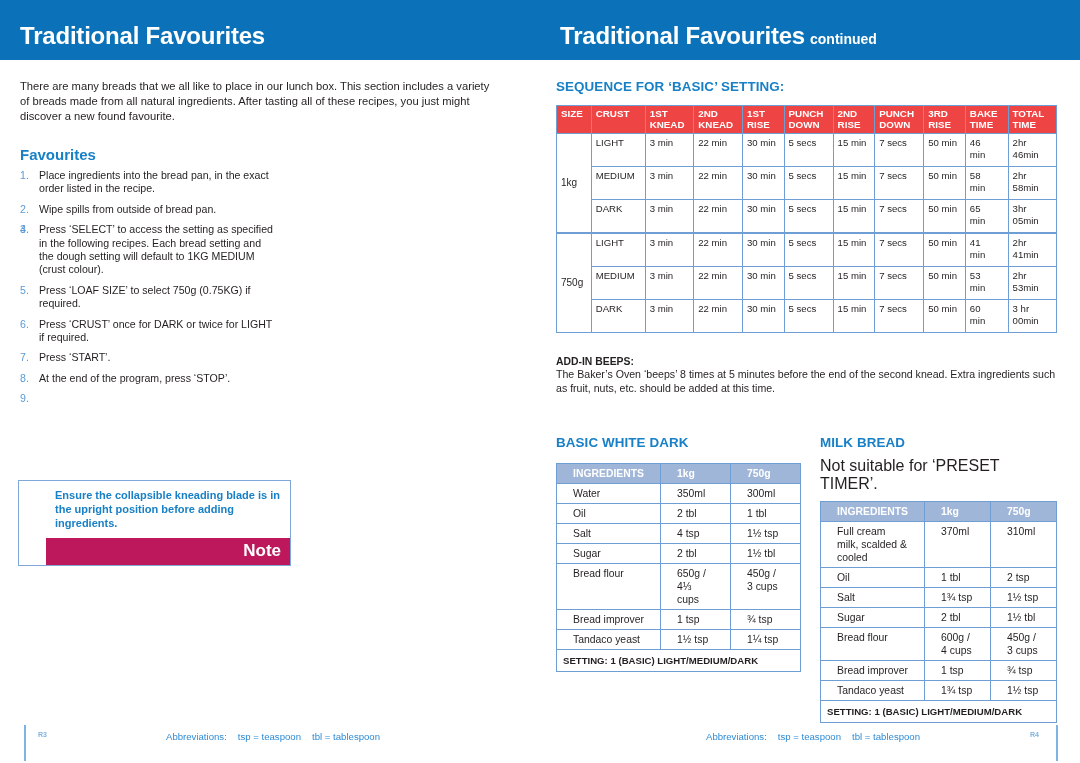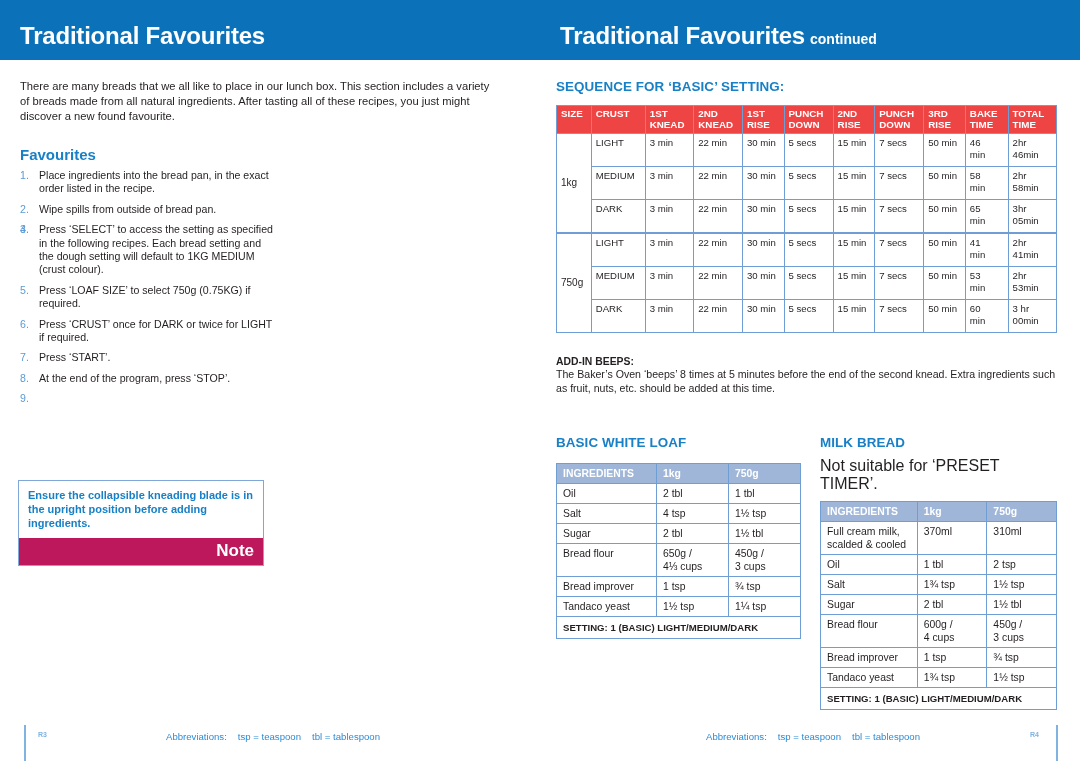--- a/index.html
+++ b/index.html
@@ -50,21 +50,21 @@
   ol.proc li{
     position:relative;padding-left:19px;margin-bottom:7px;
     font-size:10.6px;line-height:13.4px;
   }
   ol.proc li .num{
     position:absolute;left:0;top:0;color:#5b9bd5;font-size:10.6px;
   }
 
   .note{
     position:absolute;left:18px;top:420px;width:244px;
-    border:1px solid #7fa8d8;background:#ffffff;
+    border:1px solid #7fa8d8;background:#ffffff;padding-left:27px;
   }
   .note .note-body{
     padding:7px 9px 8px 9px;
     color:#1880c6;font-size:11px;font-weight:bold;line-height:14px;
   }
   .note .note-foot{
     background:#be185d;color:#ffffff;text-align:right;
     font-size:17px;font-weight:bold;padding:3px 9px 4px 0;
   }
 
@@ -91,21 +91,21 @@
   .t-seq tr.thick td{border-top:2px solid #6f9ed4;}
 
   .addin{position:absolute;left:16px;top:296px;width:502px;}
   .addin .ai-head{font-size:10.4px;font-weight:bold;color:#231f20;}
   .addin .ai-body{font-size:10.6px;line-height:13.6px;margin-top:1px;}
 
   .t-rec{width:100%;}
   .t-rec th,.t-rec td{
     border:1px solid #6f9ed4;
     font-size:10.4px;line-height:13px;
-    padding:3px 6px;text-align:left;vertical-align:top;
+    padding:3px 16px;text-align:left;vertical-align:top;
   }
   .t-rec th{
     background:#9fb6d8;color:#ffffff;font-weight:bold;font-size:10.4px;
   }
   .t-rec td{background:#ffffff;}
   .t-rec .setting td{
     font-size:9.6px;font-weight:bold;color:#231f20;padding:4px 6px;
   }
 
   .rec-basic{position:absolute;left:16px;top:375px;width:245px;}
@@ -261,31 +261,36 @@
           </tr>
         </tbody>
     </table>
 
     <div class="addin">
       <div class="ai-head">ADD-IN BEEPS:</div>
       <div class="ai-body">The Baker’s Oven ‘beeps’ 8 times at 5 minutes before the end of the second knead. Extra ingredients such as fruit, nuts, etc. should be added at this time.</div>
     </div>
 
     <div class="rec-basic">
-      <div class="sec-head">BASIC WHITE LOAF</div>
+      <div class="sec-head">BASIC WHITE DARK</div>
       <div class="tablewrap">
         <table class="t-rec">
           <thead>
               <tr id="rec0-head">
                 <th style="width: 41%;">INGREDIENTS</th>
                 <th style="width: 29.5%;">1kg</th>
                 <th style="width: 29.5%;">750g</th>
               </tr>
             </thead>
           <tbody id="rec0-body">
+              <tr>
+                <td>Water</td>
+                <td>350ml</td>
+                <td>300ml</td>
+              </tr>
               <tr>
                 <td>Oil</td>
                 <td>2 tbl</td>
                 <td>1 tbl</td>
               </tr>
               <tr>
                 <td>Salt</td>
                 <td>4 tsp</td>
                 <td>1½ tsp</td>
               </tr>

